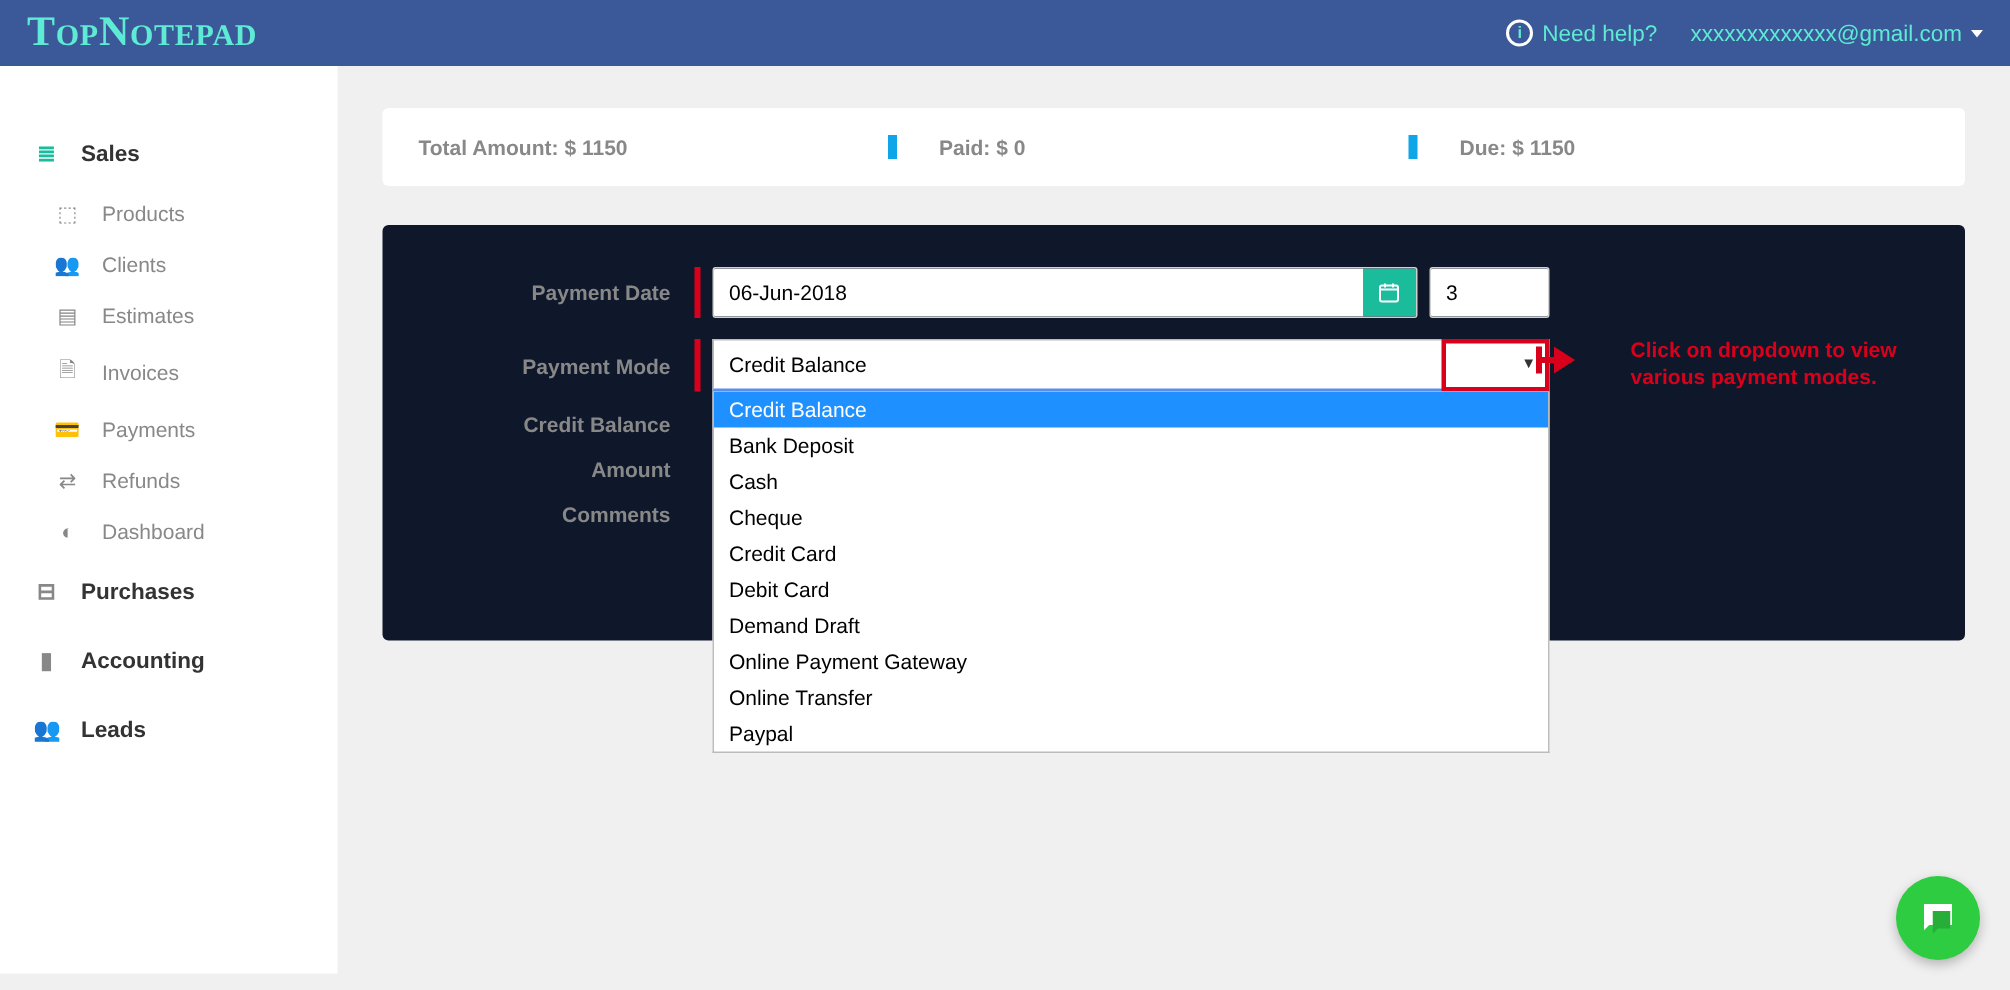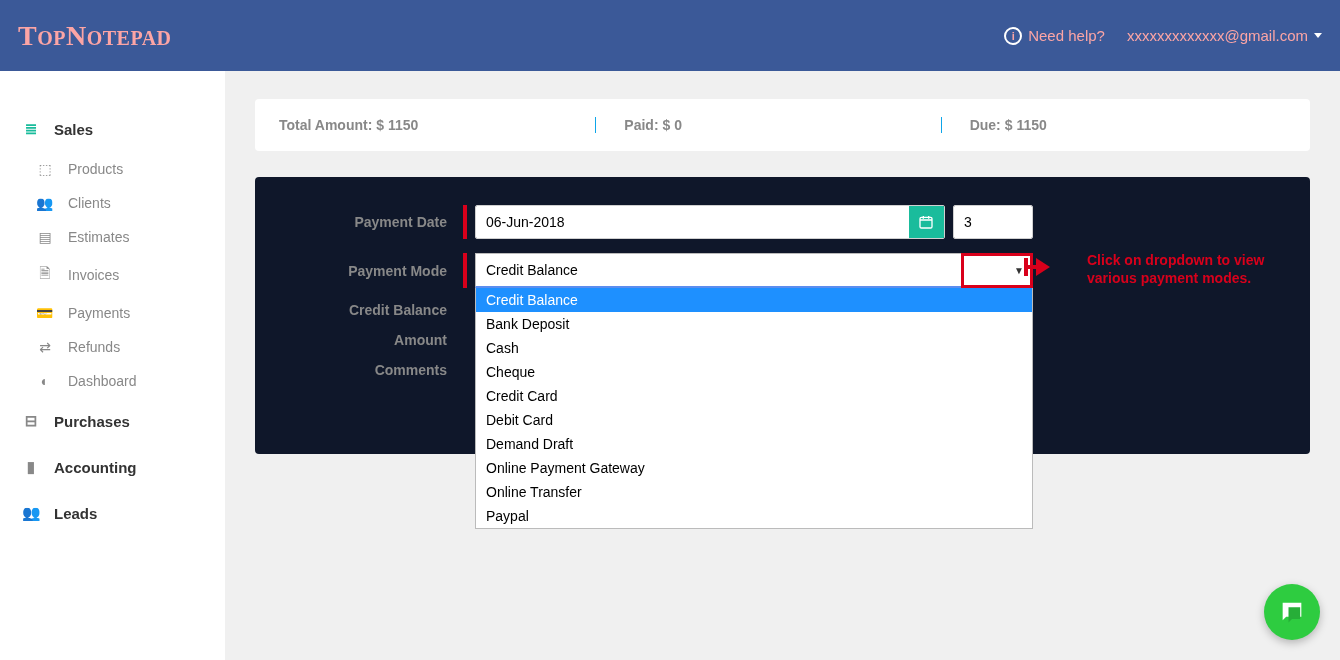--- a/index.html
+++ b/index.html
@@ -1,38 +1,38 @@
 <!DOCTYPE html>
 <html><head>
 <meta charset="utf-8">
 <style>
 * { box-sizing: border-box; margin: 0; padding: 0; }
 body { font-family: -apple-system, BlinkMacSystemFont, "Segoe UI", Arial, sans-serif; background: #f0f0f0; width: 1340px; height: 660px; overflow: hidden; position: relative; }
-.topbar { background: #3b5998; height: 71px; display: flex; align-items: center; justify-content: space-between; padding: 0 18px; color: #fca5a5; }
+.topbar { background: #3b5998; height: 44px; display: flex; align-items: center; justify-content: space-between; padding: 0 18px; color: #5eead4; }
 .logo { font-family: Georgia, serif; font-size: 28px; font-weight: bold; letter-spacing: 0.5px; font-variant: small-caps;}
 .topbar-right { display: flex; align-items: center; gap: 22px; font-size: 15px; }
 .help { display: flex; align-items: center; gap: 6px; cursor: pointer; }
 .help-icon { width: 18px; height: 18px; border: 2px solid #fff; border-radius: 50%; display: inline-flex; align-items: center; justify-content: center; font-size: 11px; font-weight: bold; }
 .user { display: flex; align-items: center; gap: 6px; cursor: pointer; }
 .caret-down { width: 0; height: 0; border-left: 4px solid transparent; border-right: 4px solid transparent; border-top: 5px solid #fff; }
 
 .layout { display: flex; height: calc(660px - 55px); }
 .sidebar { width: 225px; background: #fff; padding-top: 35px; }
 .nav-item { display: flex; align-items: center; gap: 14px; padding: 9px 22px; font-size: 15px; color: #555; cursor: pointer; }
 .nav-item.sub { padding-left: 36px; color: #888; font-size: 14px; }
 .nav-item.active { color: #1abc9c; font-weight: 600; }
 .nav-item.top { font-weight: 600; color: #333; padding-top: 14px; padding-bottom: 14px;}
 .nav-icon { width: 18px; text-align: center; display: inline-block; color: #888; }
 .nav-item.active .nav-icon { color: #1abc9c; }
 
 .main { flex: 1; padding: 28px 30px 30px 30px; overflow: auto; }
 .page-title { font-size: 22px; font-weight: 600; color: #444; margin-bottom: 20px; }
 .summary-card { background: #fff; border-radius: 4px; padding: 18px 24px; display: flex; margin-bottom: 26px; }
 .summary-seg { flex: 1; font-size: 14px; color: #888; display:flex; align-items:center; }
-.summary-seg + .summary-seg { border-left: 1px solid #0ea5e9; padding-left: 28px; }
+.summary-seg + .summary-seg { border-left: 6px solid #0ea5e9; padding-left: 28px; }
 .summary-label { font-weight: 600; }
 .summary-value { margin-left: 4px; font-weight:600; }
 
 .form-card { background: #0f172a; border-radius: 4px; padding: 28px 28px 30px 28px; position: relative; }
 .form-row { display: flex; align-items: center; margin-bottom: 14px; }
 .form-label { width: 180px; text-align: right; padding-right: 16px; font-size: 14px; font-weight: 600; color: #888; }
 .form-row-inner { display:flex; align-items:center; gap:8px; flex:1; max-width: 570px;}
 
 .red-bar { width: 4px; background: #d9001b; align-self: stretch; }
 .input-wrap { display:flex; align-items:stretch; border:1px solid #d0d0d0; border-radius:2px; overflow:hidden; }

